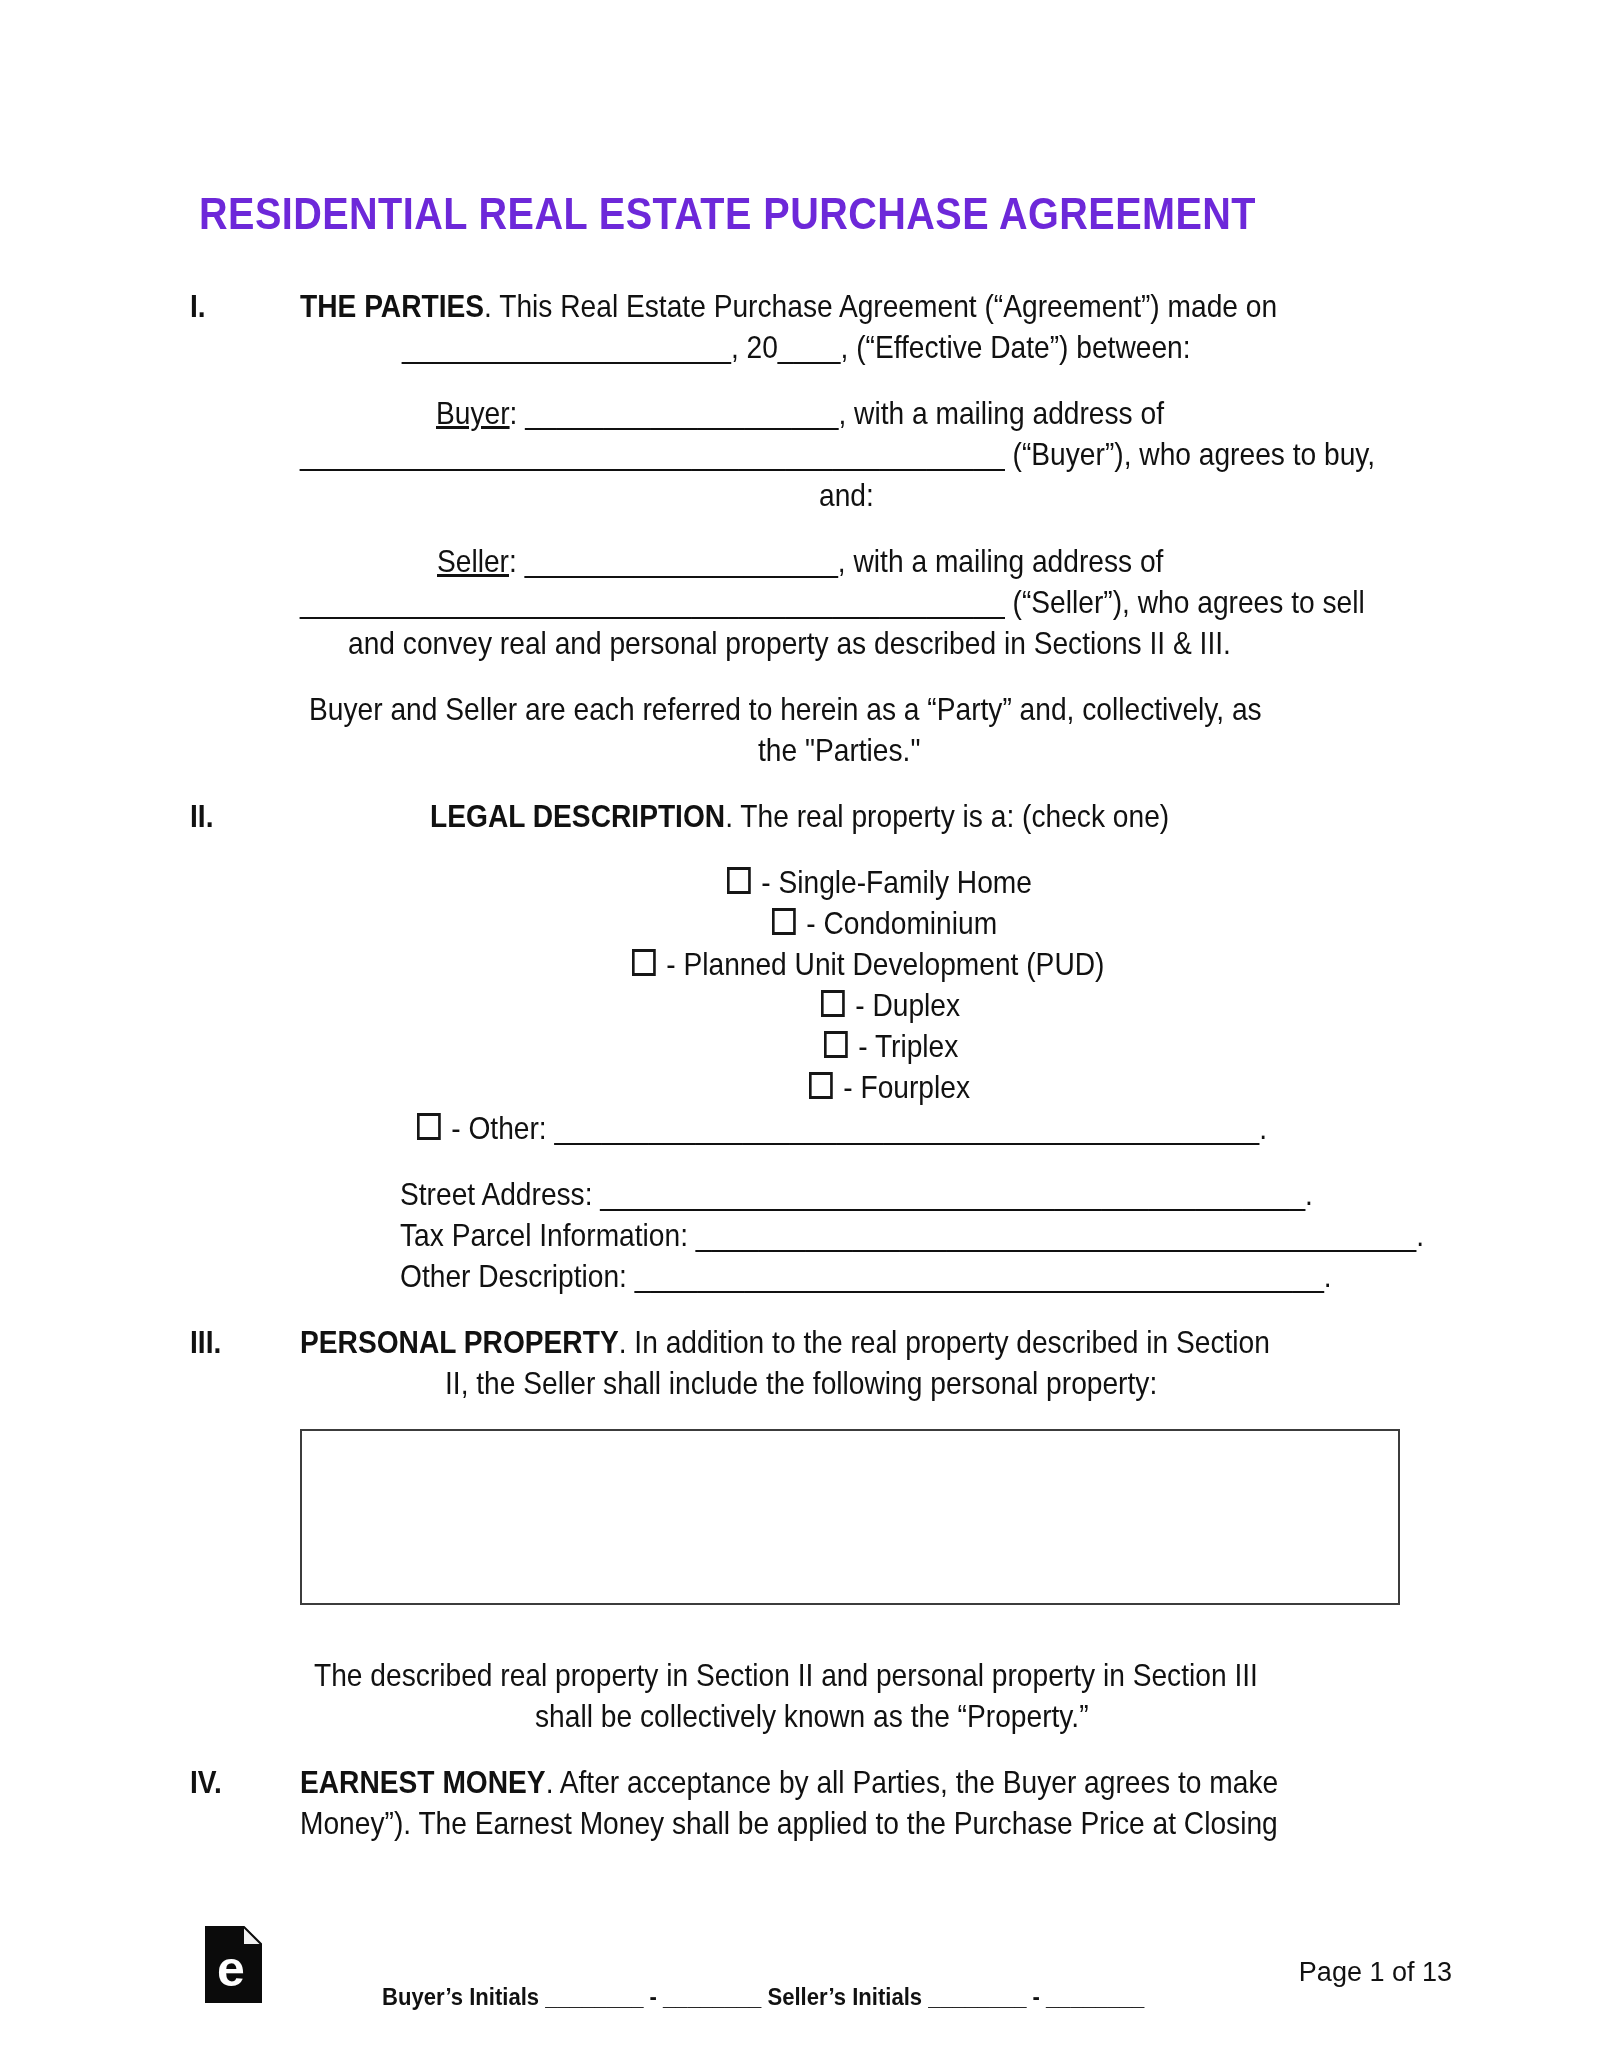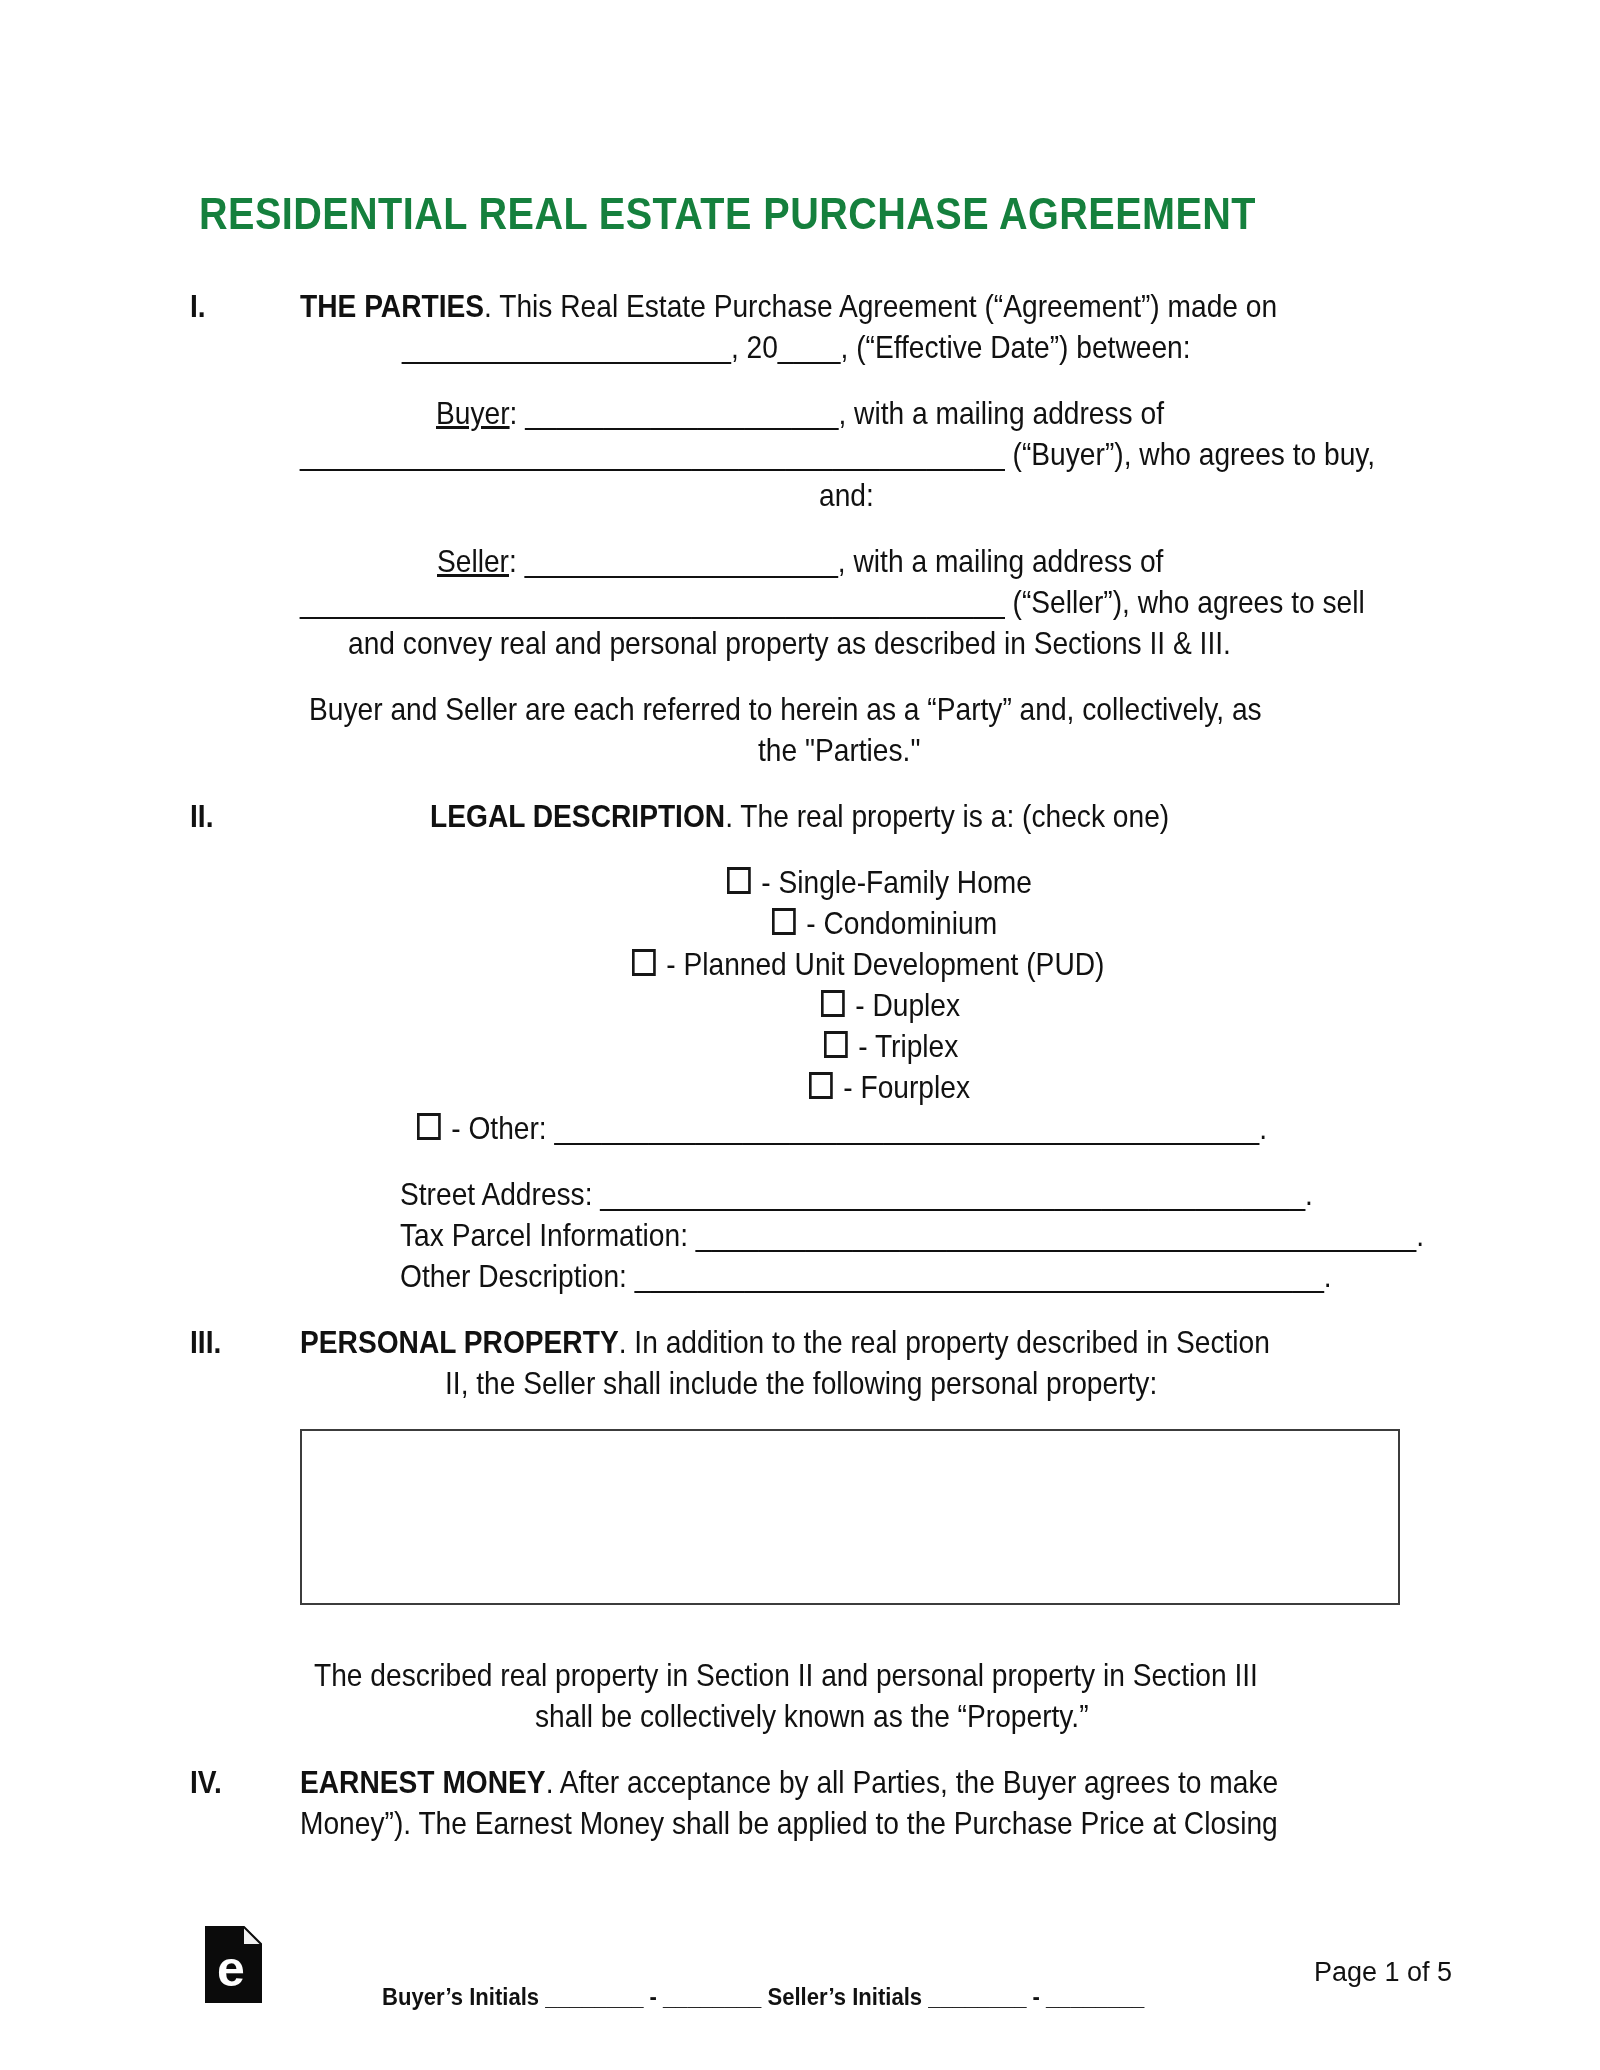--- a/index.html
+++ b/index.html
@@ -1,20 +1,20 @@
 <!DOCTYPE html>
 <html><head>
 <meta charset="utf-8">
 <title>Residential Real Estate Purchase Agreement</title>
 <style>
   html,body{margin:0;padding:0;background:#ffffff;}
   body{width:1600px;height:2070px;position:relative;font-family:"Liberation Sans",sans-serif;color:#111;}
   .page{position:absolute;inset:0;overflow:hidden;background:#fff;}
   .doc{padding:188px 190px 0 190px;}
-  h1.title{margin:0 0 46px 0;font-size:45px;line-height:52px;font-weight:bold;text-align:center;letter-spacing:.5px;color:#15803d;}
+  h1.title{margin:0 0 46px 0;font-size:45px;line-height:52px;font-weight:bold;text-align:center;letter-spacing:.5px;color:#6d28d9;}
   h1.title .sx{display:inline-block;transform:scaleX(.88);}
   .section{display:flex;margin-bottom:25px;}
   .numeral{flex:none;width:110px;font-weight:bold;font-size:32px;line-height:41px;}
   .content{flex:none;width:1100px;}
   .block{margin-bottom:25px;text-align:center;}
   .block:last-child{margin-bottom:0;}
   .block.indent{margin-left:100px;}
   .line{font-size:32px;line-height:41px;white-space:pre;}
   .sx{display:inline-block;transform:scaleX(.88);transform-origin:0 50%;white-space:pre;}
   .ul{text-decoration:underline;}
@@ -104,14 +104,14 @@
       </div>
   </div>
 
   <svg class="logo" viewBox="0 0 57 77" xmlns="http://www.w3.org/2000/svg">
     <path d="M0 0 H38 L57 19 V77 H0 Z" fill="#0b0b0b"></path>
     <path d="M38 0 L57 19 H38 Z" fill="#f2f2f2" stroke="#0b0b0b" stroke-width="2"></path>
     <text x="26" y="60" text-anchor="middle" font-family="Liberation Sans, sans-serif" font-size="50" font-weight="bold" fill="#ffffff">e</text>
   </svg>
 
   <div class="initials"><span class="sx">Buyer’s Initials ________ - ________ Seller’s Initials ________ - ________</span></div>
-  <div class="pageno">Page 1 of 5</div>
+  <div class="pageno">Page 1 of 13</div>
 </div>
 
 </body></html>

